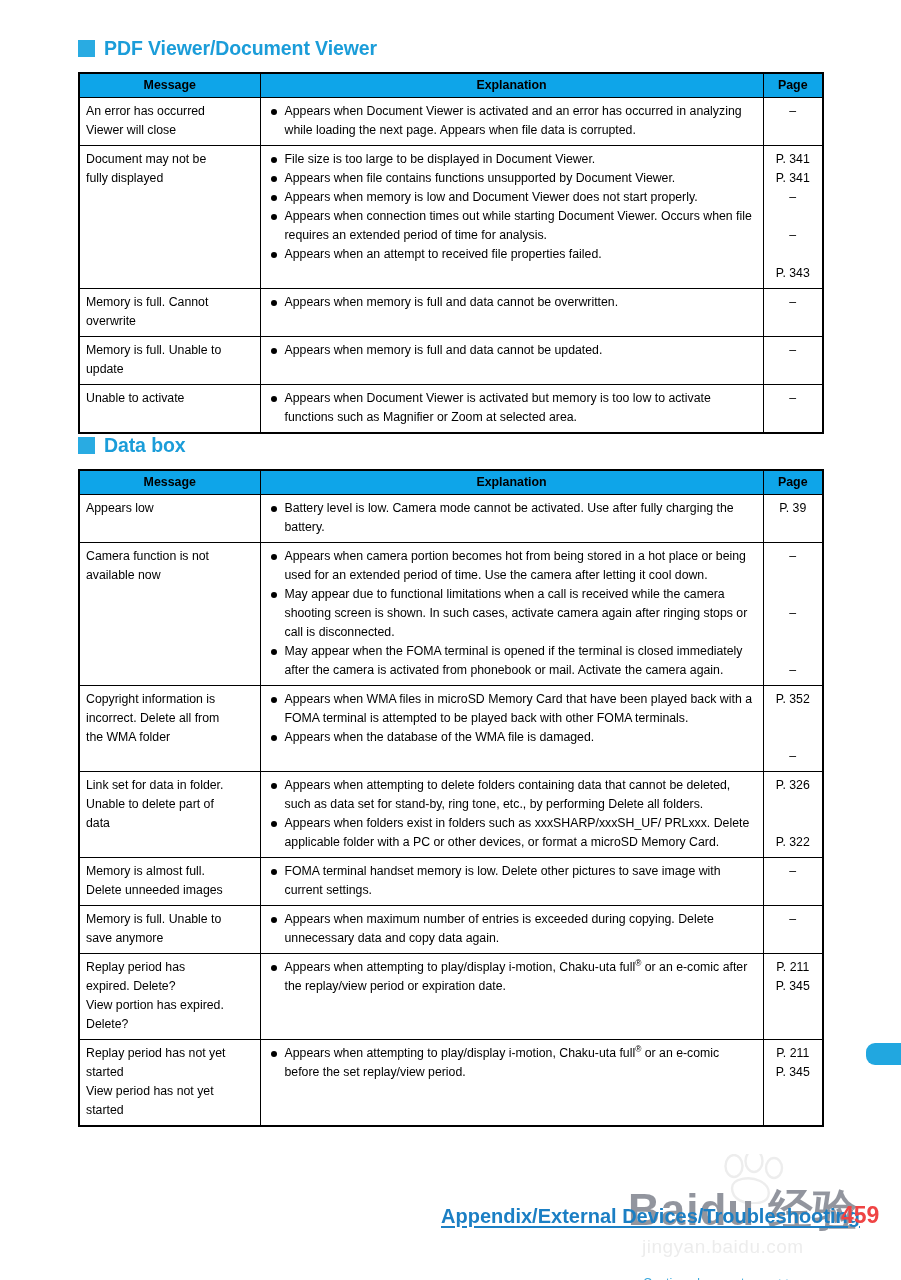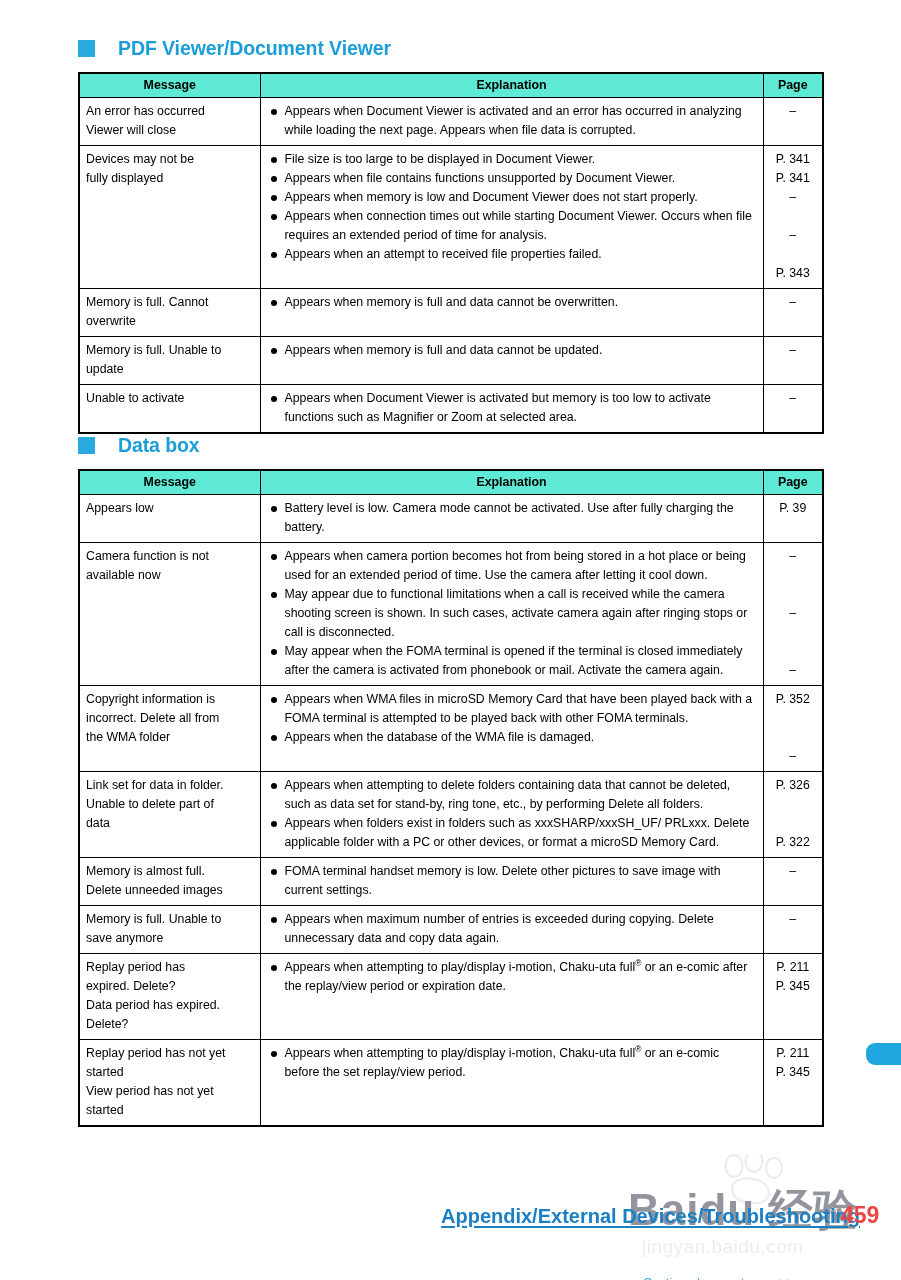--- a/index.html
+++ b/index.html
@@ -19,21 +19,21 @@
   .page {
     position: absolute;
     inset: 0;
   }
 
   
   .section-heading {
     position: absolute;
     display: flex;
     align-items: center;
-    gap: 23px;
+    gap: 9px;
   }
   .heading-marker {
     width: 17px;
     height: 17px;
     background: #29abe2;
     flex: 0 0 auto;
   }
   .heading-text {
     color: #1b9dd9;
     font-size: 19.5px;
@@ -48,21 +48,21 @@
     border-collapse: collapse;
     table-layout: fixed;
     border: 2px solid #000;
     background: #fff;
   }
   .msg-table col.c-msg  { width: 181px; }
   .msg-table col.c-exp  { width: 503px; }
   .msg-table col.c-page { width: 60px; }
 
   .msg-table th {
-    background: #5eead4;
+    background: #0ea5e9;
     font-size: 12.4px;
     font-weight: bold;
     text-align: center;
     padding: 4px 2px 5px 2px;
     border-left: 1px solid #000;
     border-right: 1px solid #000;
     border-bottom: 1.5px solid #000;
   }
   .msg-table th:first-child { border-left: none; }
   .msg-table th:last-child  { border-right: none; }
@@ -229,21 +229,21 @@
             </ul>
           </td>
           <td class="col-page">
             <div class="page-stack">
               <div>–</div>
             </div>
           </td>
         </tr>
         <tr>
           <td class="col-msg">
-            <div>Devices may not be</div>
+            <div>Document may not be</div>
             <div>fully displayed</div>
           </td>
           <td class="col-exp">
             <ul class="bullets">
               <li>File size is too large to be displayed in Document Viewer.</li>
               <li>Appears when file contains functions unsupported by Document Viewer.</li>
               <li>Appears when memory is low and Document Viewer does not start properly.</li>
               <li>Appears when connection times out while starting Document Viewer. Occurs when file requires an extended period of time for analysis.</li>
               <li>Appears when an attempt to received file properties failed.</li>
             </ul>
@@ -439,21 +439,21 @@
           <td class="col-page">
             <div class="page-stack">
               <div>–</div>
             </div>
           </td>
         </tr>
         <tr>
           <td class="col-msg">
             <div>Replay period has</div>
             <div>expired. Delete?</div>
-            <div>Data period has expired.</div>
+            <div>View portion has expired.</div>
             <div>Delete?</div>
           </td>
           <td class="col-exp">
             <ul class="bullets">
               <li>Appears when attempting to play/display i-motion, Chaku-uta full<sup class="reg">®</sup> or an e-comic after the replay/view period or expiration date.</li>
             </ul>
           </td>
           <td class="col-page">
             <div class="page-stack">
               <div>P. 211</div>

